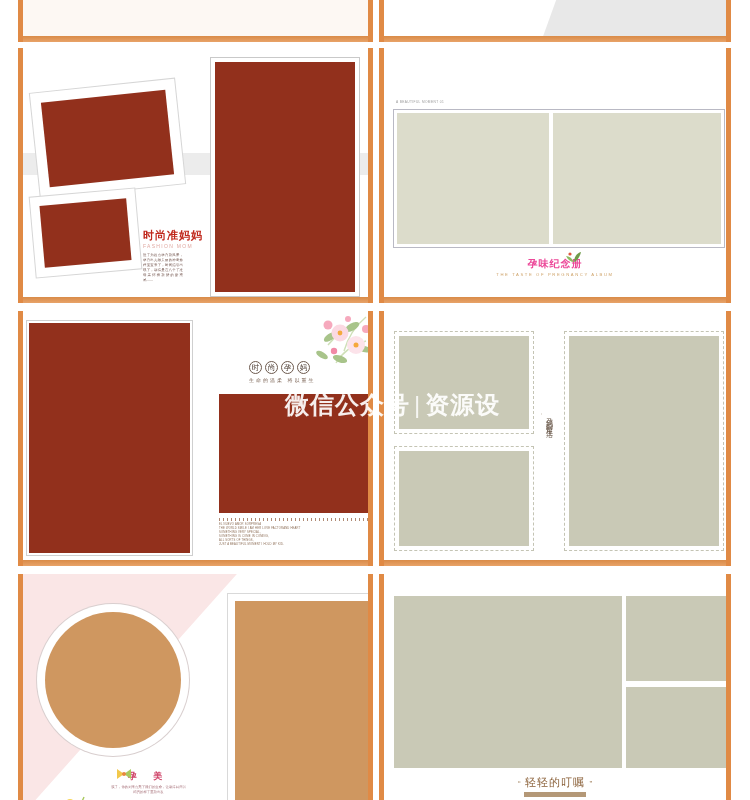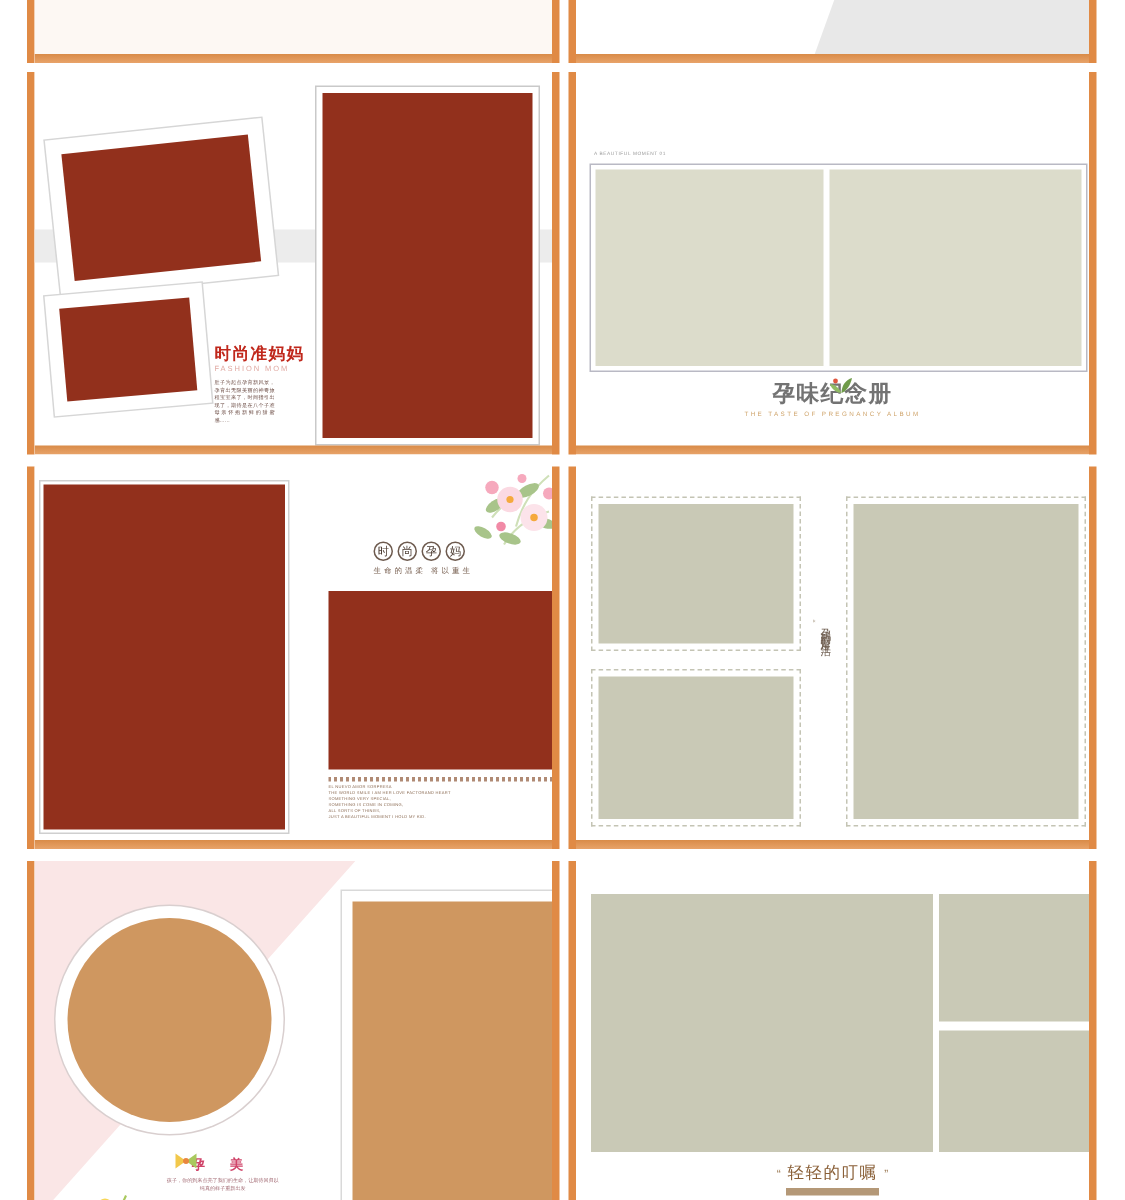--- a/index.html
+++ b/index.html
@@ -111,22 +111,22 @@
     letter-spacing: 2px;
     white-space: nowrap;
   }
   .vquote {
     writing-mode: vertical-rl;
     color: #b9ad9c;
     font-size: 6px;
   }
 
   .logo-cn {
-    color: #737373;
-    font-size: 15px;
+    color: #ec4899;
+    font-size: 10px;
     font-weight: bold;
     letter-spacing: 1px;
     white-space: nowrap;
   }
   .logo-en {
     color: #cfa46b;
     font-size: 4.2px;
     letter-spacing: 1.6px;
     white-space: nowrap;
     margin-top: 1px;
@@ -387,14 +387,17 @@
           <span class="cap-quote">“</span>
           <span class="cap-brown">轻轻的叮嘱</span>
           <span class="cap-quote">”</span>
         </div>
         <div class="cap-band"></div>
       </div>
 
     </div>
   </div>
 
+  <div id="watermark">
+    <span>微信公众号</span><span class="sep">|</span><span>资源设</span>
+  </div>
 
 </div>
 
 </body></html>

